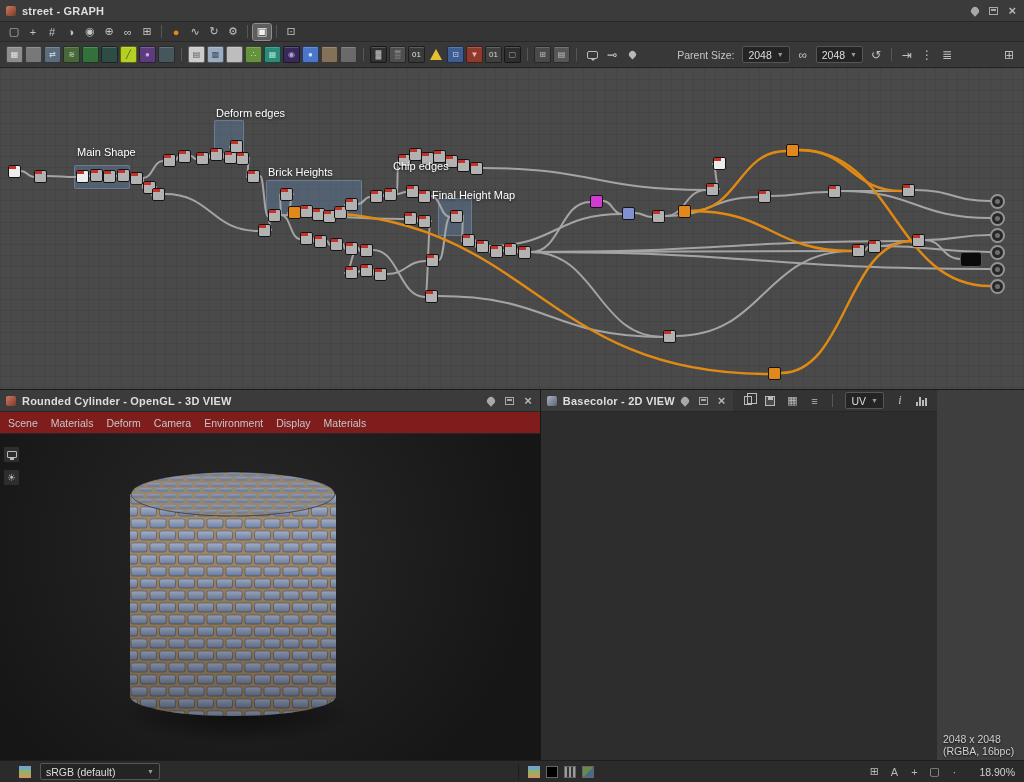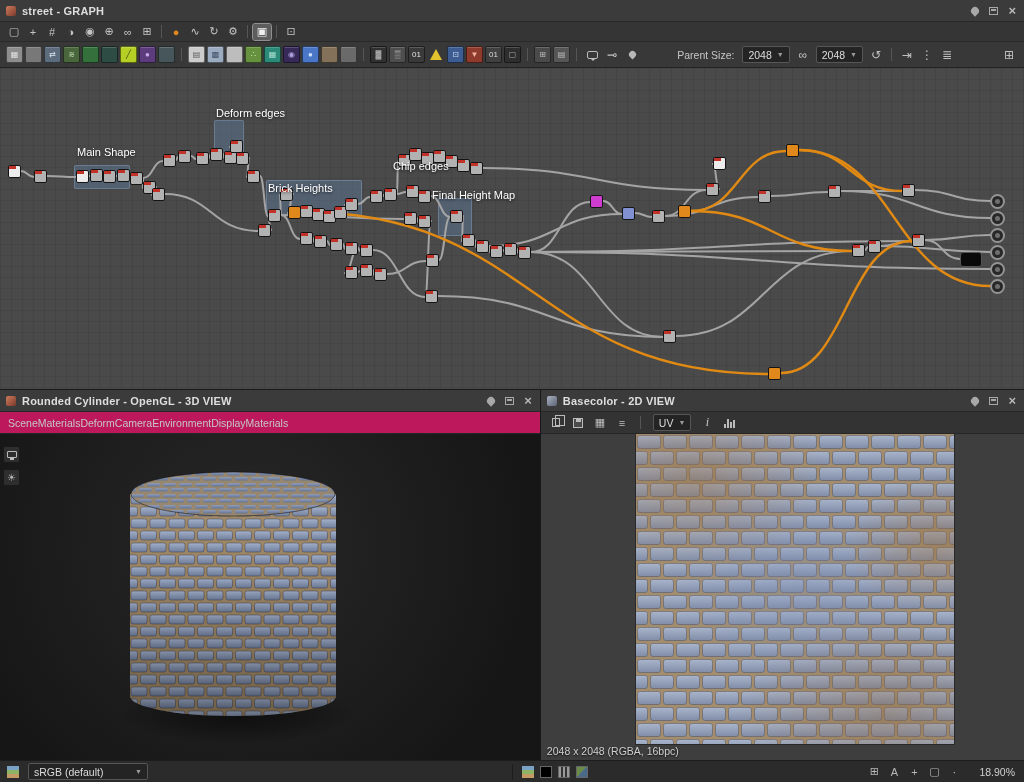--- a/index.html
+++ b/index.html
@@ -61,22 +61,22 @@
   .t-m { background:#cf3ccf; } .t-m::before{display:none;}
   .t-b { background:#8090d0; } .t-b::before{display:none;}
   .t-k { width:22px; height:15px; background:#0a0a0a; border-color:#555; border-radius:3px; } .t-k::before{display:none;}
   .gnode-out { position:absolute; width:15px; height:15px; border-radius:50%; background:#282828; border:2px solid #939393; z-index:3; }
   .gnode-out::after { content:""; position:absolute; left:3px; top:3px; right:3px; bottom:3px; border-radius:50%; background:#6e6e6e; }
   .graph-label { position:absolute; color:#fff; font-size:11px; white-space:nowrap; z-index:4; text-shadow:0 1px 3px rgba(0,0,0,.7); }
 
   
   .bottom-row { position:absolute; left:0; top:390px; width:1024px; height:370px; display:flex; }
   .view3d { width:572px; border-right:1px solid #181818; display:flex; flex-direction:column; }
-  .view2d { width:511px; display:flex; flex-direction:column; }
-  .menubar { height:22px; background:#be185d; border-bottom:1px solid #262626; display:flex; align-items:center; padding:0 8px; flex:0 0 auto; }
+  .view2d { width:511px; display:flex; flex-direction:row; }
+  .menubar { height:22px; background:#7f1d1d; border-bottom:1px solid #262626; display:flex; align-items:center; gap:13px; padding:0 8px; flex:0 0 auto; }
   .menu-item { font-size:10.5px; color:#c6c6c6; }
   .viewport3d { flex:1; position:relative; overflow:hidden;
     background:radial-gradient(circle at 45% 35%, #282828 0%, #161616 80%); }
   .vp3d-tools { position:absolute; left:3px; top:12px; display:flex; flex-direction:column; gap:6px; z-index:5; }
   .vp-tool { width:17px; height:17px; background:#2e2e2e; border:1px solid #1a1a1a; border-radius:2px;
     color:#bbb; font-size:10px; display:flex; align-items:center; justify-content:center; }
   .icon-monitor { width:10px; height:7px; border:1px solid #bbb; border-radius:1px; position:relative; }
   .icon-monitor::after { content:""; position:absolute; left:2px; bottom:-3px; width:4px; height:2px; background:#bbb; }
 
   
@@ -102,21 +102,21 @@
   .info-i { font-family:"Liberation Serif","DejaVu Serif",serif; font-style:italic; font-size:12px; color:#c8c8c8; }
   .icon-hist { display:flex; align-items:flex-end; gap:1px; height:10px; }
   .icon-hist i { display:block; width:2px; background:#bbb; }
   .icon-hist i:nth-child(1){height:4px;} .icon-hist i:nth-child(2){height:9px;} .icon-hist i:nth-child(3){height:6px;} .icon-hist i:nth-child(4){height:8px;}
   .viewport2d { flex:1; position:relative; overflow:hidden; background:#3e3e3e; }
   .tex2d { position:absolute; left:95px; top:0; width:318px; height:310px; outline:1px solid rgba(0,0,0,.35); }
   .res-text { position:absolute; left:6px; bottom:3px; font-size:10.5px; color:#d0d0d0; text-shadow:0 1px 2px rgba(0,0,0,.8); z-index:3; }
 
   
   .statusbar { position:absolute; left:0; top:760px; width:1024px; height:22px; background:#2b2b2b; border-top:1px solid #1d1d1d; display:flex; align-items:center; }
-  .sb-left { width:512px; display:flex; align-items:center; gap:7px; padding:0 7px; }
+  .sb-left { width:512px; display:flex; align-items:center; gap:7px; padding:0 7px;margin-left:12px; }
   .sb-right { width:512px; display:flex; align-items:center; gap:7px; padding:0 9px; border-left:1px solid #1d1d1d; }
   .sw { width:12px; height:12px; border:1px solid #666; }
   .sw-black { background:#000; }
   .sw-stripes { background:repeating-linear-gradient(90deg,#9a9a9a 0 2px,#333 2px 4px); }
   .sw-img { background:linear-gradient(135deg,#6a8a4a 0 50%,#4a6a8a 50% 100%); }
   .sw-layers { border:none; background:linear-gradient(180deg,#7aa2c4 0 4px,#8cb464 4px 8px,#c49a64 8px 12px); }
   .sb-tool { width:16px; height:16px; display:flex; align-items:center; justify-content:center; color:#b8b8b8; font-size:11px; }
   .zoom-text { font-size:10.5px; color:#cfcfcf; margin-left:10px; }
 </style>
 </head>
@@ -414,21 +414,21 @@
         <div class="gnode t-o" style="left: 768px; top: 299px;"></div>
         <div class="gnode t-n" style="left: 663px; top: 262px;"></div>
         <div class="gnode-out" style="left: 990px; top: 126px;"></div>
         <div class="gnode-out" style="left: 990px; top: 143px;"></div>
         <div class="gnode-out" style="left: 990px; top: 160px;"></div>
         <div class="gnode-out" style="left: 990px; top: 177px;"></div>
         <div class="gnode-out" style="left: 990px; top: 194px;"></div>
         <div class="gnode-out" style="left: 990px; top: 211px;"></div>
         <div class="graph-label" style="left: 77px; top: 78px;">Main Shape</div>
         <div class="graph-label" style="left: 216px; top: 39px;">Deform edges</div>
-        <div class="graph-label" style="left: 268px; top: 98px; margin-top: 16px;">Brick Heights</div>
+        <div class="graph-label" style="left: 268px; top: 98px;">Brick Heights</div>
         <div class="graph-label" style="left: 393px; top: 92px;">Chip edges</div>
         <div class="graph-label" style="left: 432px; top: 121px;">Final Height Map</div>
       </div>
   </div>
 
   <div class="bottom-row">
 
     <div class="view3d">
       <div class="titlebar">
         <span class="panel-cube cube-red"></span>

